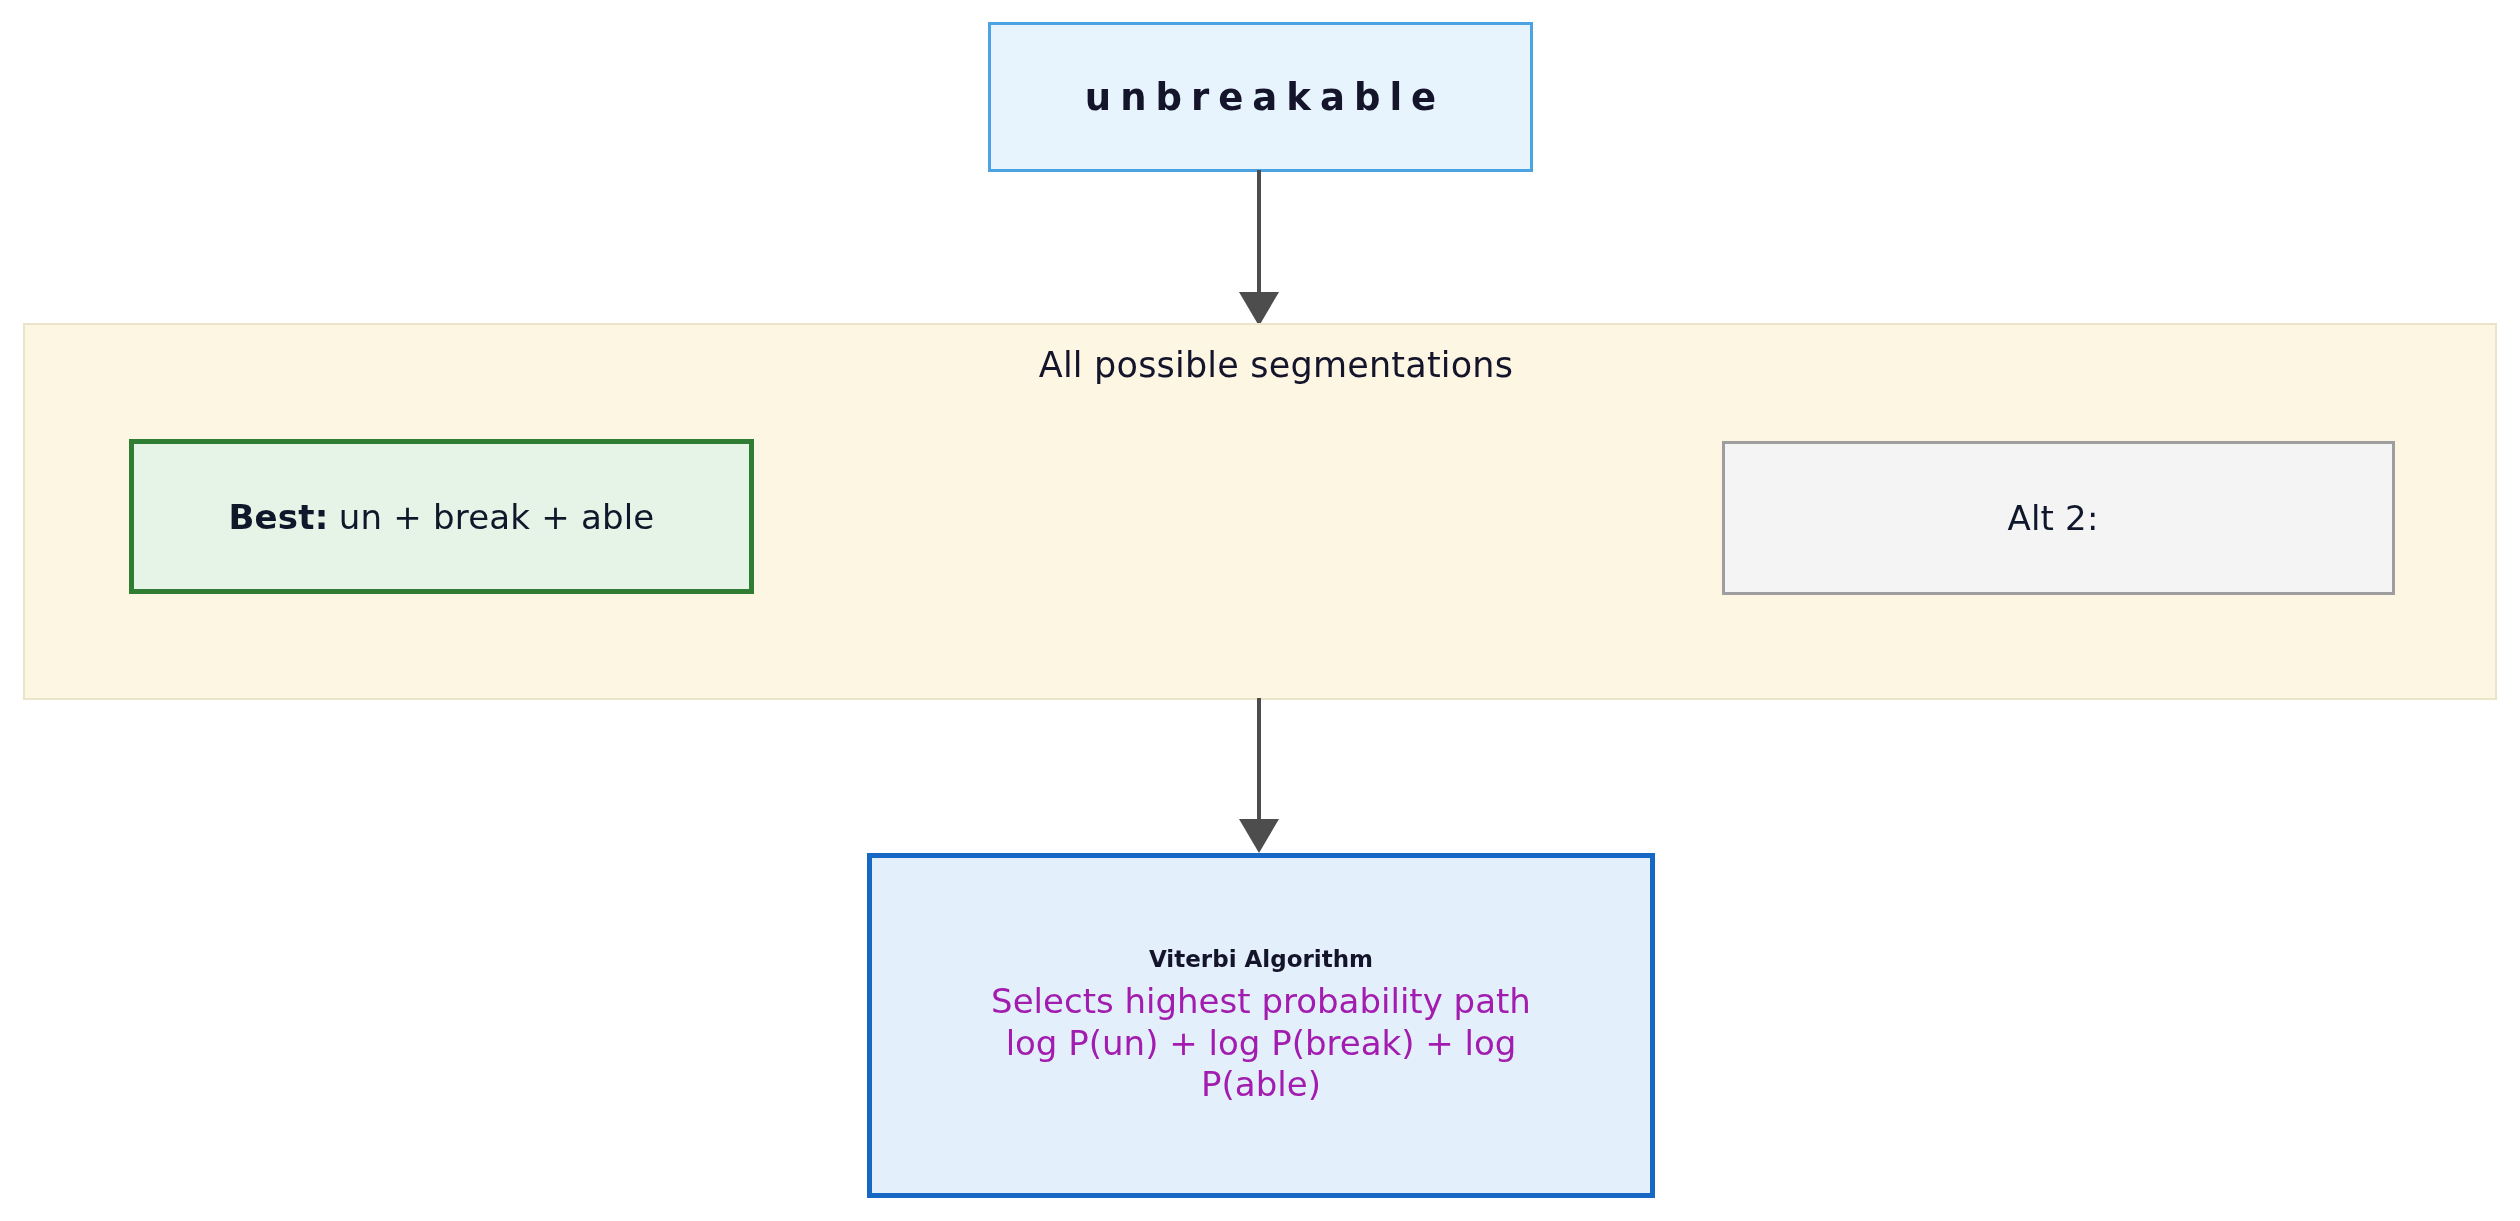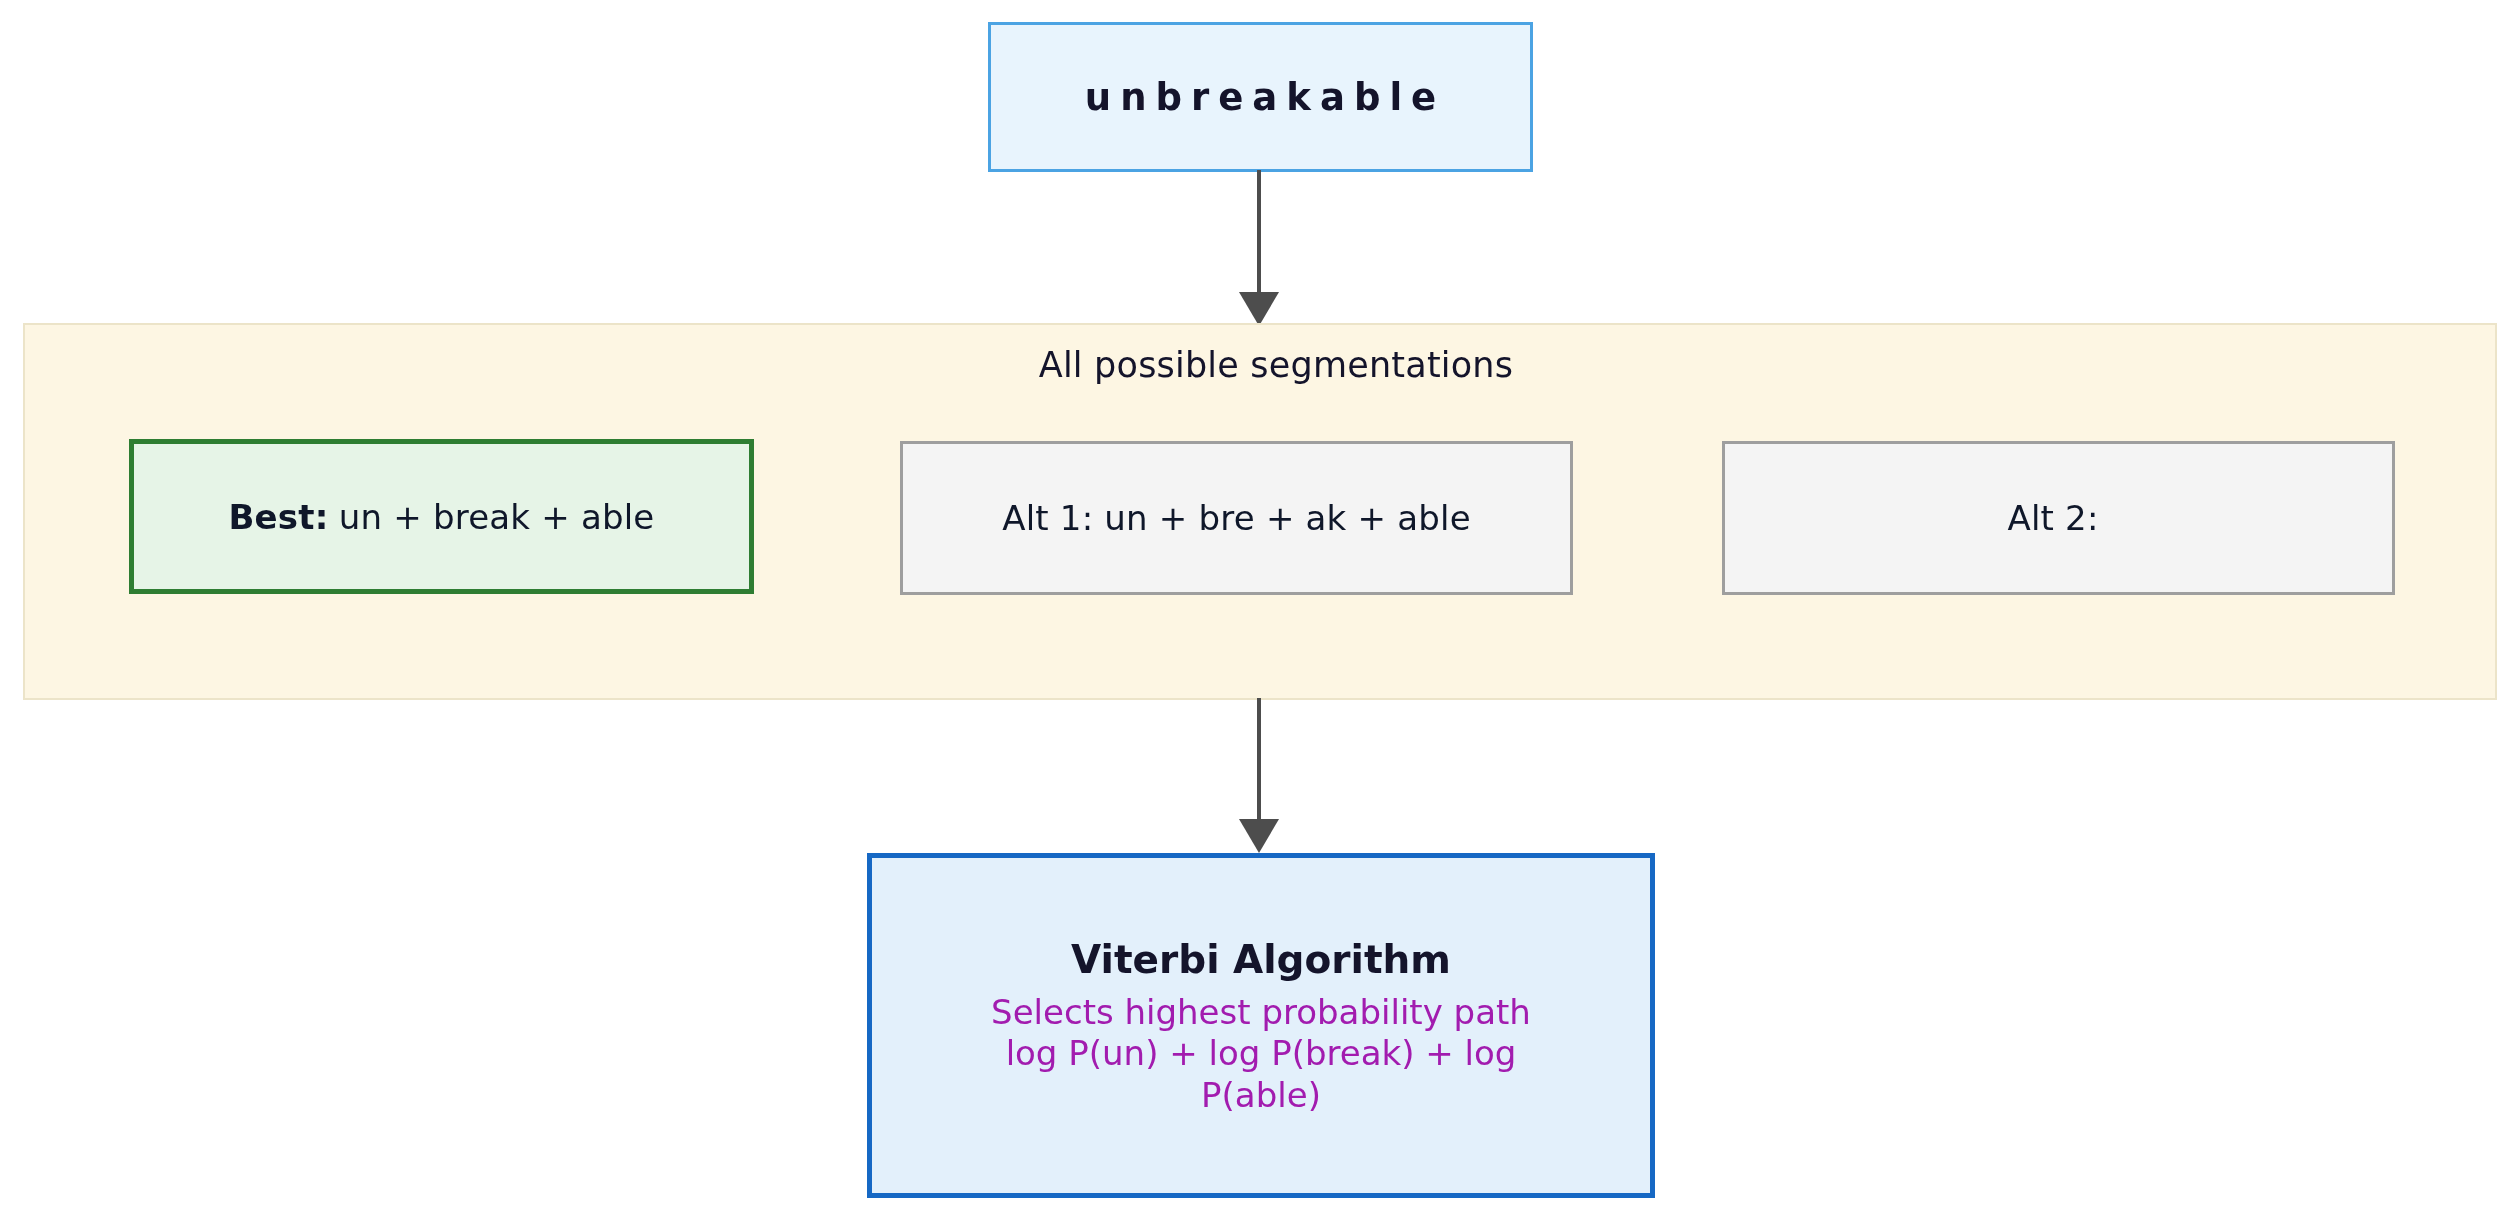--- a/index.html
+++ b/index.html
@@ -108,21 +108,21 @@
     background: #e3f0fb;
     border: 5px solid #1668c4;
     display: flex;
     flex-direction: column;
     align-items: center;
     justify-content: center;
     padding: 0 78px;
     text-align: center;
   }
   .node-result .r-title {
-    font-size: 39px;
+    font-size: 23px;
     font-weight: bold;
     color: #14142b;
     line-height: 1.30;
     margin-bottom: 6px;
   }
   .node-result .r-line {
     font-size: 34px;
     color: #a21caf;
     line-height: 1.22;
   }
@@ -150,25 +150,20 @@
   </svg>
 
   <div class="subgraph">
     <div class="subgraph-label">All possible segmentations</div>
 
     <div class="seg-node seg-best">
       <span class="lead">Best:</span>
       <span>un + break + able</span>
     </div>
 
-    <div class="seg-node seg-alt seg-alt1">
-      <span>Alt 1:</span>
-      <span>&nbsp;</span>
-      <span>un + bre + ak + able</span>
-    </div>
 
     <div class="seg-node seg-alt seg-alt2">
       <span>Alt 2:</span>
       <span>&nbsp;</span>
     </div>
   </div>
 
   <svg class="edge edge-2" viewBox="0 0 200 160" width="200" height="160">
     <line x1="100" y1="0" x2="100" y2="133" stroke="#4d4d4d" stroke-width="4"></line>
     <polygon points="100,155 80,121 120,121" fill="#4d4d4d"></polygon>

